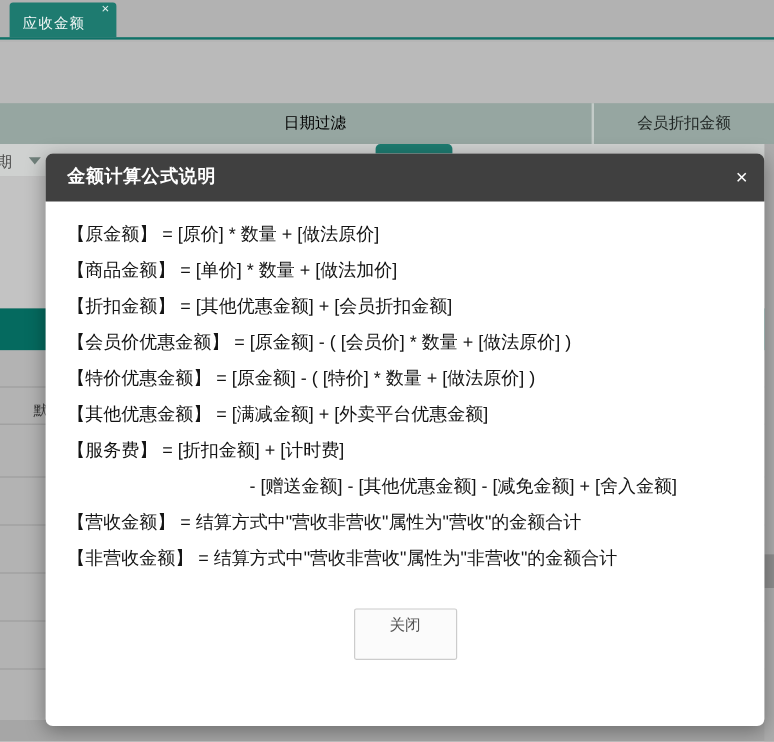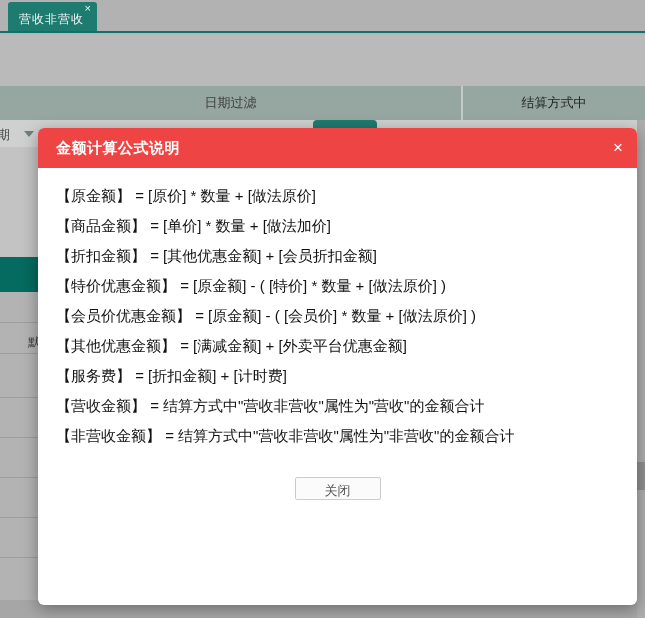--- a/index.html
+++ b/index.html
@@ -8,68 +8,68 @@
 
   
   .tabbar{position:absolute;left:0;top:0;width:645px;height:33px;background:#b2b2b2;border-bottom:2px solid #0f7268;box-sizing:border-box;}
   .tab{position:absolute;left:8px;bottom:0;width:89px;height:29px;background:#1e7b70;border-radius:3px 3px 0 0;}
   .tab-label{position:absolute;left:11px;top:9px;font-size:12px;color:#f2f7f6;letter-spacing:1px;white-space:nowrap;}
   .tab-close{position:absolute;right:6px;top:1px;font-size:11px;color:#eaf4f2;line-height:11px;cursor:pointer;}
 
   .upper-gray{position:absolute;left:0;top:35px;width:645px;height:51px;background:#bababa;}
 
   .filter-band{position:absolute;left:0;top:86px;width:645px;height:34px;background:#96a6a1;display:flex;}
-  .band-left{width:461px;display:flex;align-items:center;justify-content:center;font-size:13px;color:#404040;}
+  .band-left{width:461px;display:flex;align-items:center;justify-content:center;font-size:13px;color:#000000;padding-left:32px;}
   .band-divider{width:2px;background:#c3cbc8;height:100%;}
   .band-right{flex:1;display:flex;align-items:center;justify-content:center;font-size:13px;color:#1f2523;}
 
   .filter-row{position:absolute;left:0;top:120px;width:645px;height:27px;background:#cfd1d0;}
   .date-label-frag{position:absolute;left:-3px;top:6px;font-size:13px;color:#4a4a4a;}
   .caret{position:absolute;left:24px;top:11px;width:0;height:0;border-left:5px solid transparent;border-right:5px solid transparent;border-top:6px solid #70807b;}
   .teal-btn-peek{position:absolute;left:313px;top:0;width:64px;height:9px;background:#1e7b70;border-radius:4px 4px 0 0;}
 
   .mid-gray{position:absolute;left:0;top:147px;width:645px;height:110px;background:#c3c3c3;}
   .toolbar{position:absolute;left:0;top:257px;width:645px;height:35px;background:#056a5f;}
 
   .table-area{position:absolute;left:0;top:292px;width:645px;height:326px;background:#b3b3b3;}
   .hline{position:absolute;left:0;width:645px;height:1px;background:#9d9d9d;}
   .cell-frag{position:absolute;left:28px;top:42px;font-size:12px;color:#3c3c3c;white-space:nowrap;}
   .bottom-strip{position:absolute;left:0;top:600px;width:645px;height:18px;background:#a6a6a6;}
   .right-strip{position:absolute;left:637px;top:120px;width:8px;height:498px;background:#adadad;}
   .scroll-thumb{position:absolute;left:637px;top:462px;width:8px;height:28px;background:#8f8f8f;}
 
   
   .modal{position:absolute;left:38px;top:128px;width:599px;height:477px;background:#ffffff;border-radius:6px;box-shadow:0 4px 16px rgba(0,0,0,.35);z-index:10;}
-  .modal-header{position:relative;height:40px;background:#ef4444;border-radius:6px 6px 0 0;}
+  .modal-header{position:relative;height:40px;background:#404040;border-radius:6px 6px 0 0;}
   .modal-title{position:absolute;left:18px;top:0;line-height:40px;font-size:15px;font-weight:bold;color:#ffffff;letter-spacing:.5px;}
   .modal-close{position:absolute;right:14px;top:0;line-height:40px;font-size:17px;color:#ffffff;cursor:pointer;}
   .modal-body{padding:13px 16px 0 18px;}
   .formula-line{font-size:15px;line-height:30px;color:#141414;white-space:nowrap;}
   .formula-line.indent{margin-left:152px;}
   .modal-footer{margin-top:26px;text-align:center;}
-  .close-btn{display:inline-block;width:86px;height:23px;line-height:26px;box-sizing:border-box;background:#fbfbfb;border:1px solid #cccccc;border-radius:2px;font-size:13px;color:#555555;cursor:pointer;text-align:center;}
+  .close-btn{display:inline-block;width:86px;height:43px;line-height:26px;box-sizing:border-box;background:#fbfbfb;border:1px solid #cccccc;border-radius:2px;font-size:13px;color:#555555;cursor:pointer;text-align:center;}
 </style>
 </head>
 <body>
 
 <div class="stage">
 
   <div class="tabbar">
     <div class="tab">
-      <span class="tab-label">营收非营收</span>
+      <span class="tab-label">应收金额</span>
       <span class="tab-close">×</span>
     </div>
   </div>
 
   <div class="upper-gray"></div>
 
   <div class="filter-band">
     <div class="band-left">日期过滤</div>
     <div class="band-divider"></div>
-    <div class="band-right">结算方式中</div>
+    <div class="band-right">会员折扣金额</div>
   </div>
 
   <div class="filter-row">
     <span class="date-label-frag">期</span>
     <span class="caret"></span>
     <span class="teal-btn-peek"></span>
   </div>
 
   <div class="mid-gray"></div>
   <div class="toolbar"></div>
@@ -91,24 +91,25 @@
 
   <div class="modal">
     <div class="modal-header">
       <span class="modal-title">金额计算公式说明</span>
       <span class="modal-close">×</span>
     </div>
     <div class="modal-body">
         <div class="formula-line">【原金额】 = [原价] * 数量 + [做法原价]</div>
         <div class="formula-line">【商品金额】 = [单价] * 数量 + [做法加价]</div>
         <div class="formula-line">【折扣金额】 = [其他优惠金额] + [会员折扣金额]</div>
+        <div class="formula-line">【会员价优惠金额】 = [原金额] - ( [会员价] * 数量 + [做法原价] )</div>
         <div class="formula-line">【特价优惠金额】 = [原金额] - ( [特价] * 数量 + [做法原价] )</div>
-        <div class="formula-line">【会员价优惠金额】 = [原金额] - ( [会员价] * 数量 + [做法原价] )</div>
         <div class="formula-line">【其他优惠金额】 = [满减金额] + [外卖平台优惠金额]</div>
         <div class="formula-line">【服务费】 = [折扣金额] + [计时费]</div>
+        <div class="formula-line indent">- [赠送金额] - [其他优惠金额] - [减免金额] + [舍入金额]</div>
         <div class="formula-line">【营收金额】 = 结算方式中"营收非营收"属性为"营收"的金额合计</div>
         <div class="formula-line">【非营收金额】 = 结算方式中"营收非营收"属性为"非营收"的金额合计</div>
       </div>
     <div class="modal-footer">
       <span class="close-btn">关闭</span>
     </div>
   </div>
 
 </div>
 

